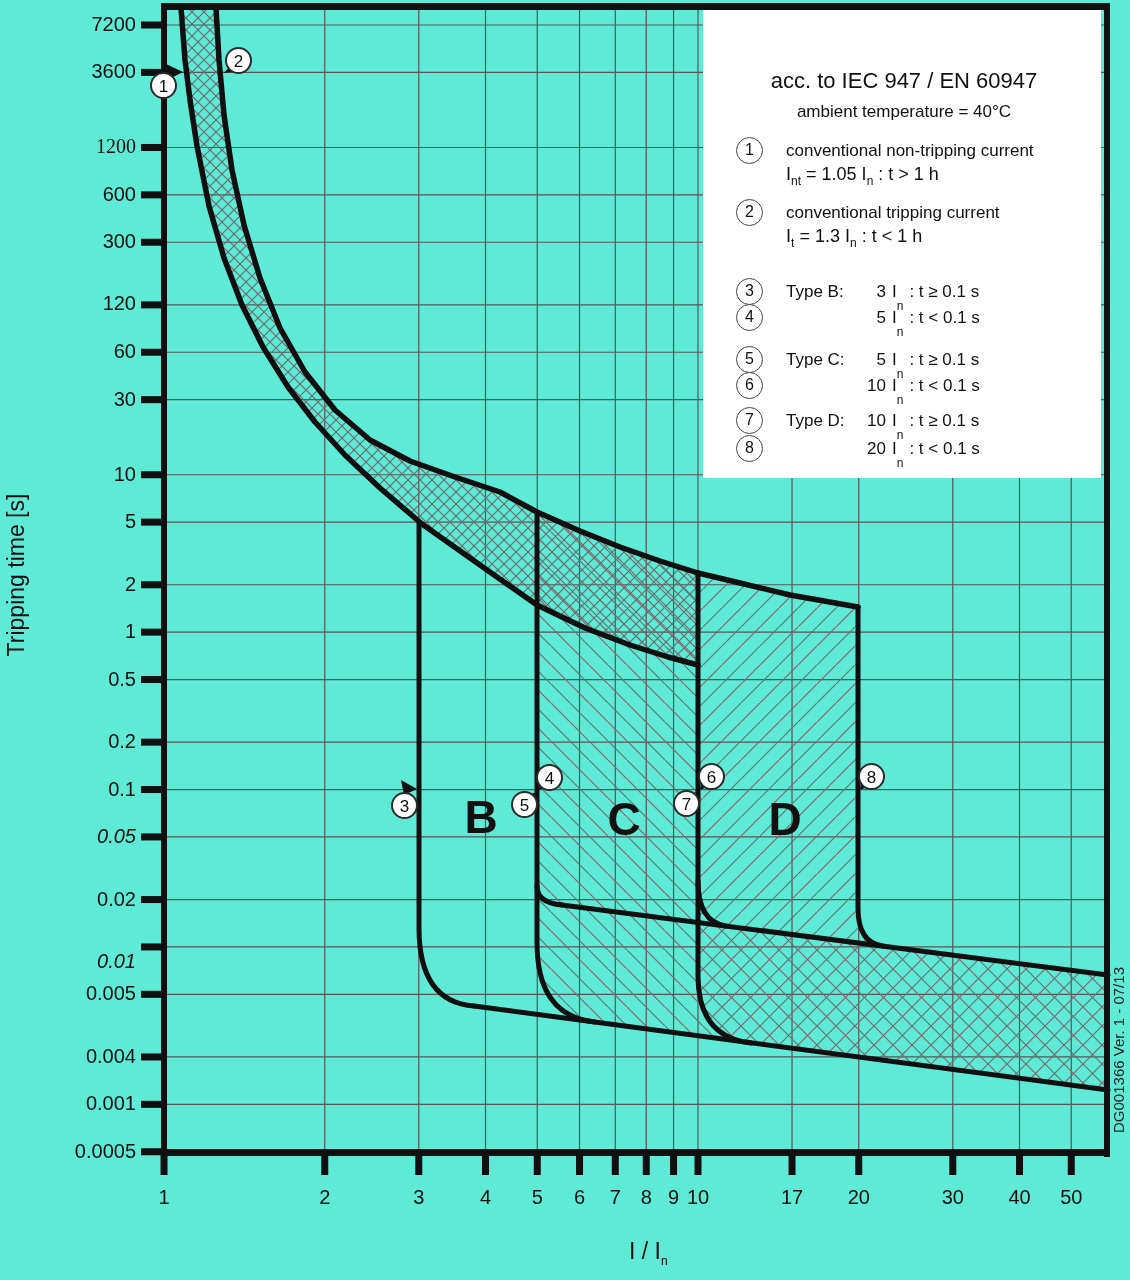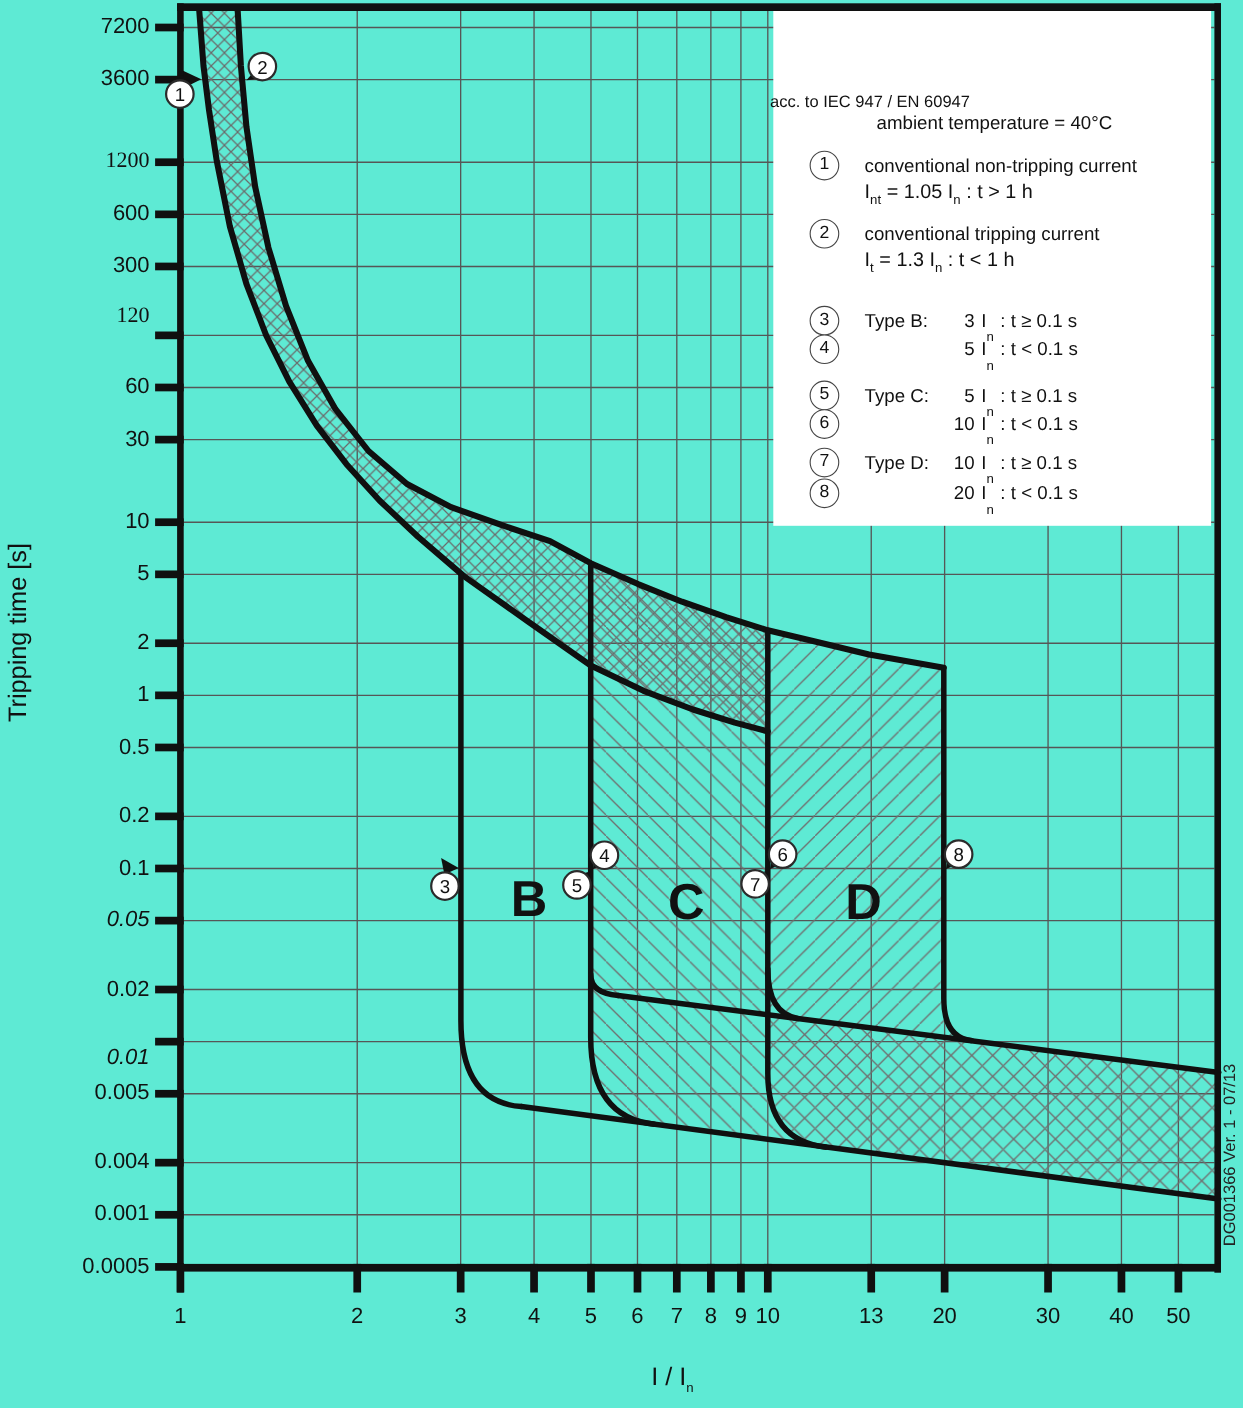--- a/index.html
+++ b/index.html
@@ -7,27 +7,27 @@
          font-family:"Liberation Sans",sans-serif;color:#111;}
   svg{position:absolute;left:0;top:0;}
   .axlab{position:absolute;font-size:20px;color:#111;}
   .ylab{text-align:right;width:106px;left:30px;}
   .xlab{text-align:center;width:44px;top:1186px;}
   .pmark{position:absolute;width:27px;height:27px;border:2px solid #2b2b2b;border-radius:50%;
          background:#fff;text-align:center;line-height:25px;font-size:17px;box-sizing:border-box;}
   .regionlab{position:absolute;font-size:46px;font-weight:700;width:60px;text-align:center;}
   .ytitle{position:absolute;left:16px;top:575px;transform:translate(-50%,-50%) rotate(-90deg);
           font-size:23px;white-space:nowrap;}
-  .xtitle{position:absolute;left:592px;top:1238px;font-size:23px;white-space:nowrap;}
+  .xtitle{position:absolute;left:629px;top:1238px;font-size:23px;white-space:nowrap;}
   .watermark{position:absolute;left:1118px;top:1050px;transform:translate(-50%,-50%) rotate(-90deg);
              font-size:15px;color:#222;white-space:nowrap;}
   sub.sm{font-size:12px;line-height:0;margin-top:29px;}
   .legend{position:absolute;left:700px;top:0;width:408px;height:500px;font-size:17px;}
   .ltitle{position:absolute;top:44px;left:0;width:100%;text-align:center;font-size:21px;}
-  .lsub1{position:absolute;top:84px;left:0;width:100%;text-align:left;font-size:15px;}
+  .lsub1{position:absolute;top:68px;left:0;width:100%;text-align:center;font-size:22px;}
   .lsub2{position:absolute;top:102px;left:0;width:100%;text-align:center;font-size:17px;}
   .lrow{position:absolute;left:36px;display:flex;align-items:center;white-space:nowrap;}
   .circ{width:27px;height:27px;border:1.6px solid #444;border-radius:50%;background:#fff;
         text-align:center;line-height:24px;font-size:16px;box-sizing:border-box;flex:0 0 27px;}
   .ltext{margin-left:23px;}
   .lformula{position:absolute;left:86px;font-size:18px;white-space:nowrap;}
   .tlabel{margin-left:23px;width:66px;display:inline-block;}
   .mult{width:34px;display:inline-block;text-align:right;}
   .isym{margin-left:6px;}
   .cond{margin-left:6px;}
@@ -166,21 +166,21 @@
         <rect x="1067.749982315434" y="1149" width="7" height="26"></rect>
       </g>
   </svg>
 
   <div id="ylabels">
       <div class="axlab ylab" style="top: 13px;">7200</div>
       <div class="axlab ylab" style="top: 60.3821px;">3600</div>
       <div class="axlab ylab" style="top: 135.481px; font-family: Liberation Serif, serif;">1200</div>
       <div class="axlab ylab" style="top: 182.863px;">600</div>
       <div class="axlab ylab" style="top: 230.245px;">300</div>
-      <div class="axlab ylab" style="top: 276px; font-family: Liberation Serif, serif;">120</div>
+      <div class="axlab ylab" style="top: 292px;">120</div>
       <div class="axlab ylab" style="top: 340.263px;">60</div>
       <div class="axlab ylab" style="top: 387.645px;">30</div>
       <div class="axlab ylab" style="top: 462.744px;">10</div>
       <div class="axlab ylab" style="top: 510.126px;">5</div>
       <div class="axlab ylab" style="top: 572.762px;">2</div>
       <div class="axlab ylab" style="top: 620.144px;">1</div>
       <div class="axlab ylab" style="top: 667.526px;">0.5</div>
       <div class="axlab ylab" style="top: 730.162px;">0.2</div>
       <div class="axlab ylab" style="top: 777.544px;">0.1</div>
       <div class="axlab ylab" style="top: 824.926px; font-style: italic;">0.05</div>
@@ -195,21 +195,21 @@
       <div class="axlab xlab" style="left: 142px;">1</div>
       <div class="axlab xlab" style="left: 302.75px;">2</div>
       <div class="axlab xlab" style="left: 396.783px;">3</div>
       <div class="axlab xlab" style="left: 463.5px;">4</div>
       <div class="axlab xlab" style="left: 515.25px;">5</div>
       <div class="axlab xlab" style="left: 557.533px;">6</div>
       <div class="axlab xlab" style="left: 593.282px;">7</div>
       <div class="axlab xlab" style="left: 624.25px;">8</div>
       <div class="axlab xlab" style="left: 651.566px;">9</div>
       <div class="axlab xlab" style="left: 676px;">10</div>
-      <div class="axlab xlab" style="left: 770.033px;">13</div>
+      <div class="axlab xlab" style="left: 770.033px;">17</div>
       <div class="axlab xlab" style="left: 836.75px;">20</div>
       <div class="axlab xlab" style="left: 930.783px;">30</div>
       <div class="axlab xlab" style="left: 997.5px;">40</div>
       <div class="axlab xlab" style="left: 1049.25px;">50</div>
     </div>
 
   <div class="ytitle">Tripping time [s]</div>
   <div class="xtitle"><span>I / I</span><sub class="sm">n</sub></div>
   <div class="watermark">DG001366 Ver. 1 - 07/13</div>
 

